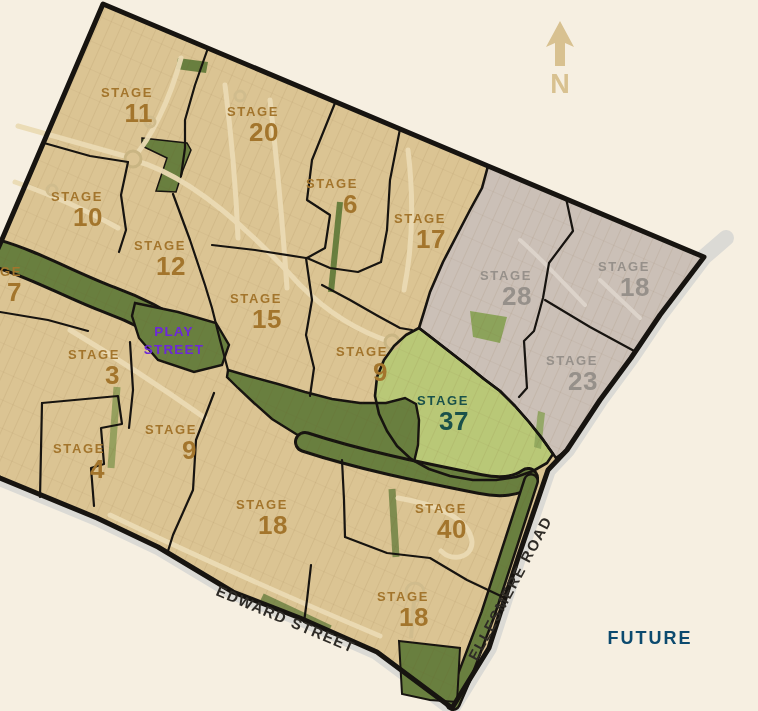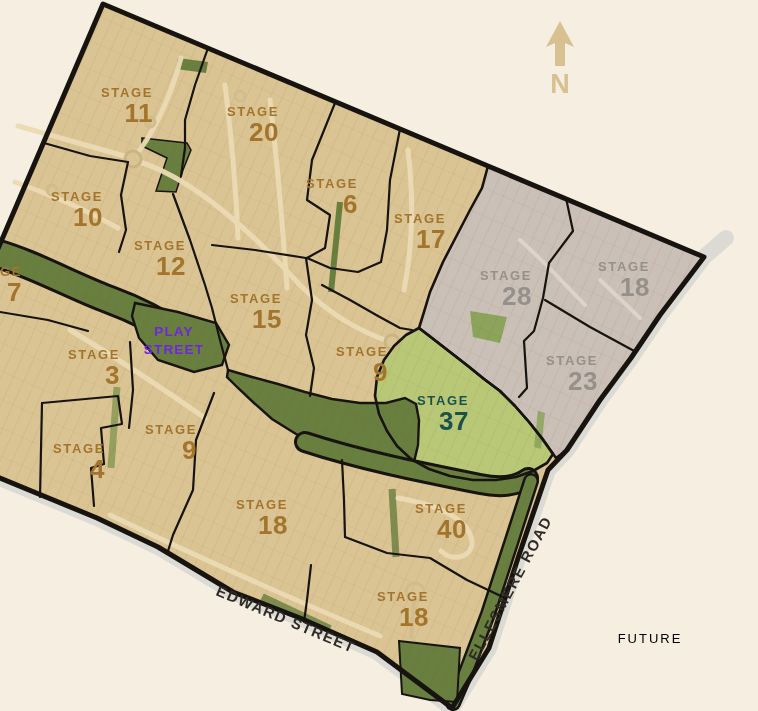--- a/index.html
+++ b/index.html
@@ -13,21 +13,21 @@
   .stage-label .n{display:block;font-size:26px;letter-spacing:.5px;margin-top:1px;}
   .theme-brown{color:#A3752C;}
   .theme-grey{color:#96908A;}
   .theme-teal{color:#1A514A;}
   .playground-label{position:absolute;transform:translate(-50%,-50%);text-align:center;
        color:#6d28d9;font-weight:800;font-size:13.5px;letter-spacing:1.2px;line-height:1.3;}
   .playground-label span{display:block;}
   .street-label{position:absolute;font-weight:800;font-size:15px;letter-spacing:1.5px;
        color:#2E2B26;white-space:nowrap;}
   .future-label{position:absolute;transform:translate(-50%,-50%);text-align:center;
-       color:#000000;font-weight:400;font-size:13px;letter-spacing:2px;line-height:1.55;}
+       color:#0c4a6e;font-weight:700;font-size:18px;letter-spacing:2px;line-height:1.55;}
   .future-label span{display:block;}
   .compass-n{position:absolute;transform:translate(-50%,-50%);color:#D8C190;
        font-weight:800;font-size:27px;}
 </style>
 </head>
 <body>
 
 <div id="map">
 
 <svg width="758" height="711" viewBox="0 0 758 711">

